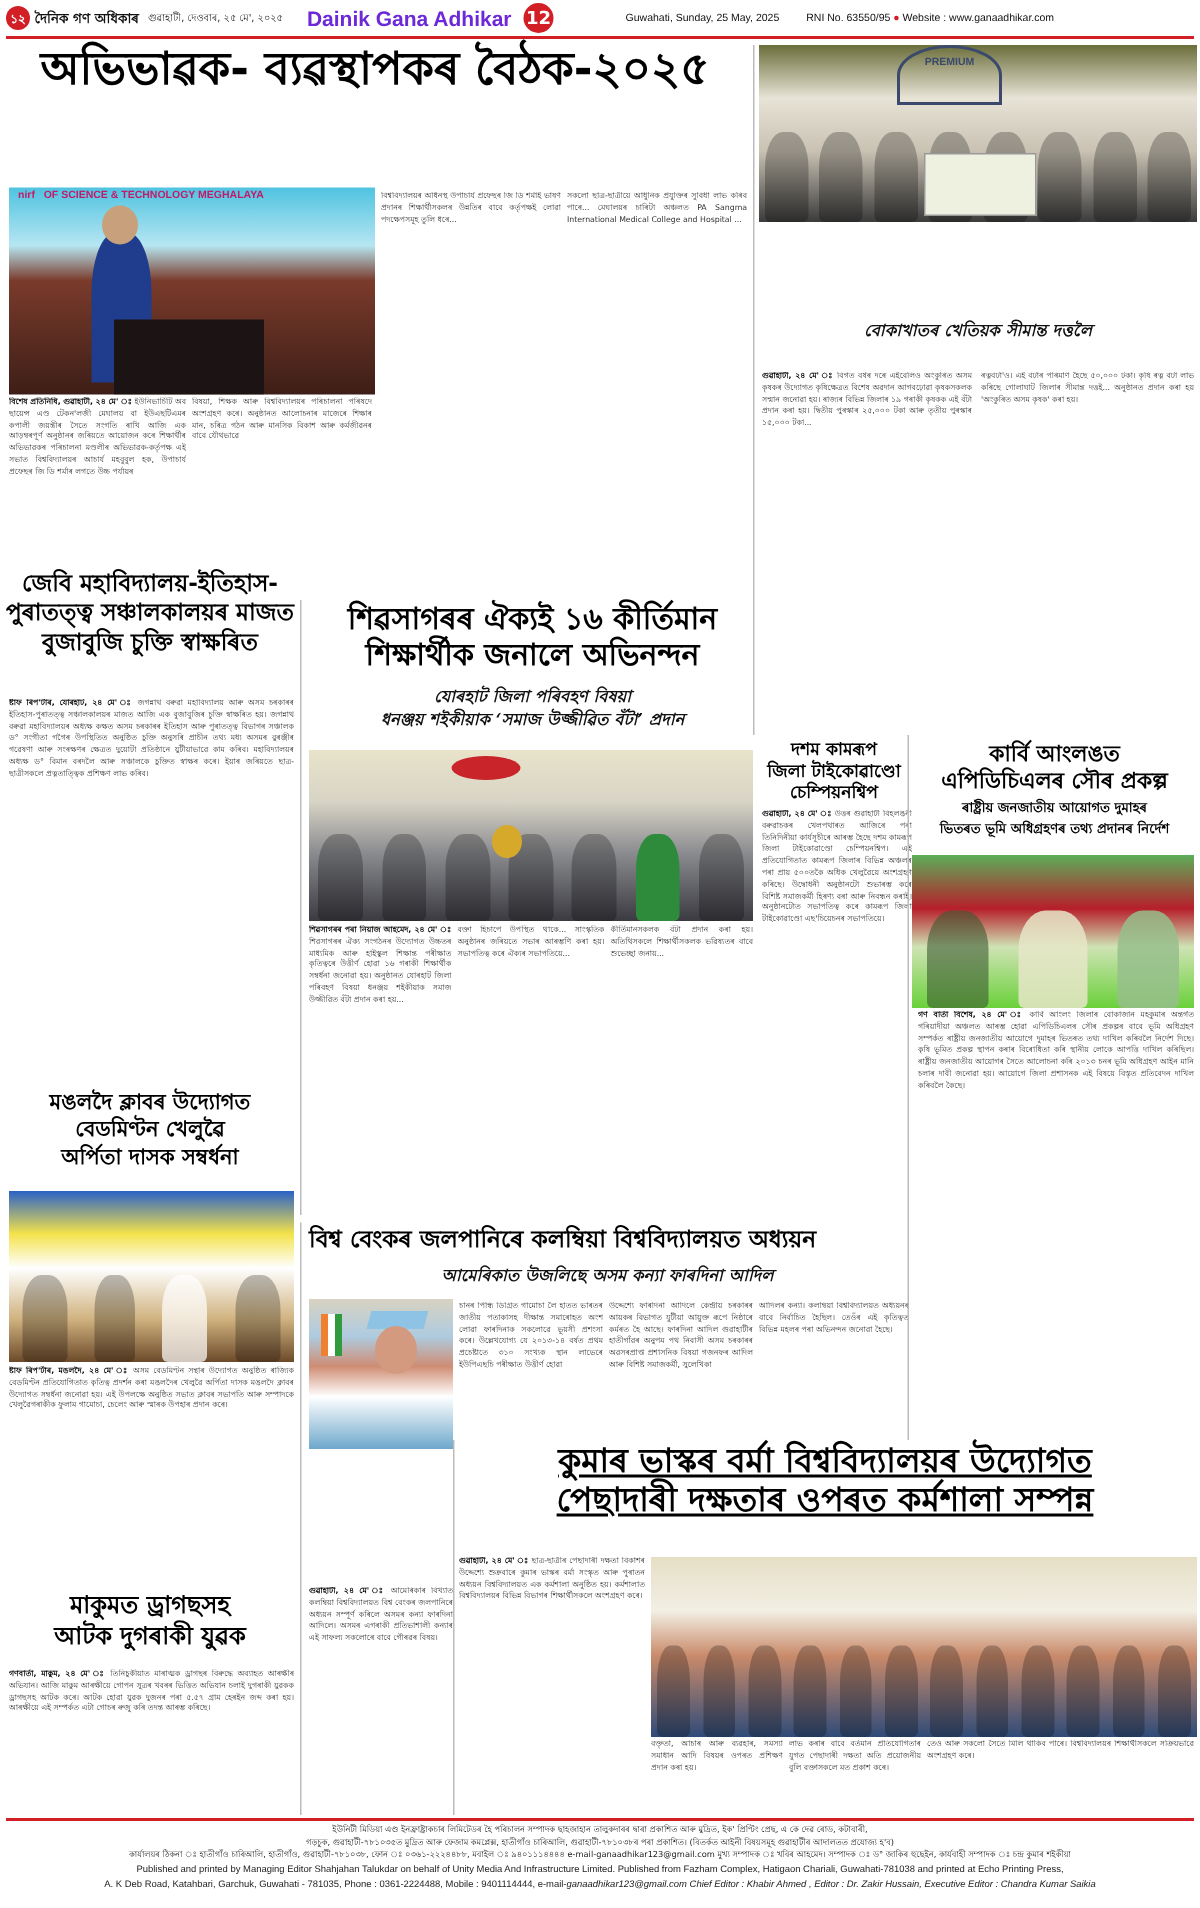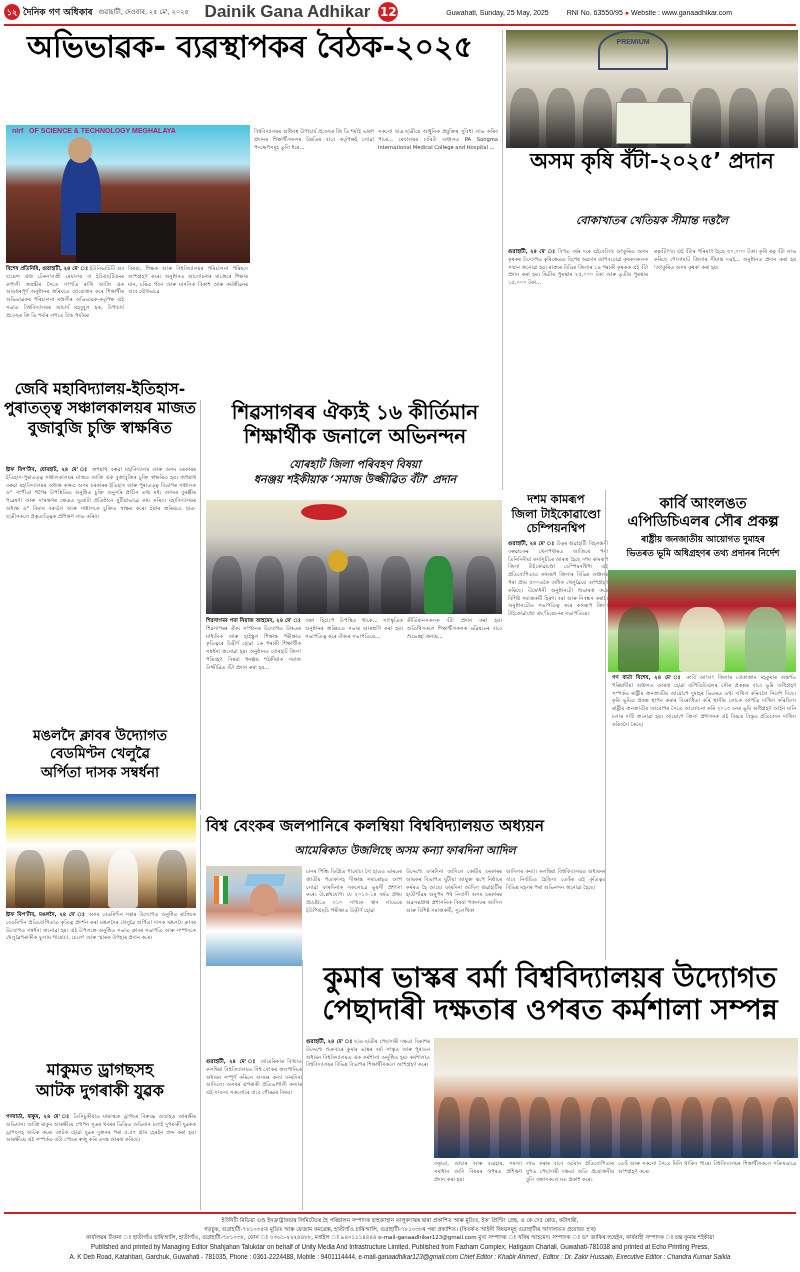--- a/index.html
+++ b/index.html
@@ -3,21 +3,21 @@
 <meta charset="utf-8">
 <style>
   * { box-sizing: border-box; margin: 0; padding: 0; }
   html, body { width: 800px; height: 1272px; background: #fff; overflow: hidden; }
   body { font-family: "DejaVu Sans", sans-serif; color: #111; position: relative; }
   .abs { position: absolute; }
   .masthead { left: 0; top: 0; width: 800px; height: 24px; display: flex; align-items: center; font-size: 8px; }
   .pgnum-circle { width: 16px; height: 16px; border-radius: 50%; background: #d21f26; color: #fff; font-weight: bold; font-size: 8px; display: flex; align-items: center; justify-content: center; }
   .logo-mini { font-weight: bold; font-size: 9px; margin-left: 3px; color: #111; }
   .date-as { font-size: 6.5px; margin-left: 6px; color: #222; }
-  .brand { font-family: "Liberation Sans", sans-serif; color: #404040; font-weight: bold; font-size: 17px; margin-left: 16px; }
+  .brand { font-family: "Liberation Sans", sans-serif; color: #6d28d9; font-weight: bold; font-size: 14px; margin-left: 16px; }
   .pgnum-big { width: 20px; height: 20px; border-radius: 50%; background: #d21f26; color: #fff; font-weight: bold; font-size: 12px; display: flex; align-items: center; justify-content: center; margin-left: 8px; }
   .date-en { font-family: "Liberation Sans", sans-serif; font-size: 7px; margin-left: 48px; }
   .rni { font-family: "Liberation Sans", sans-serif; font-size: 7px; margin-left: 18px; }
   .rni .bullet { color: #d21f26; }
   .redrule { left: 4px; width: 792px; height: 2px; background: #d21f26; }
   .col-rule { width: 1px; background: #bbb; }
   .headline { font-family: "DejaVu Sans", sans-serif; font-weight: bold; color: #000; text-align: center; line-height: 1.12; }
   .subhead { font-family: "DejaVu Serif", serif; font-style: italic; font-weight: bold; text-align: center; color: #111; }
   .body-text { font-family: "DejaVu Sans", sans-serif; font-size: 5.2px; line-height: 1.5; color: #333; text-align: justify; overflow: hidden; }
   .body-text b { color: #000; }
@@ -85,21 +85,20 @@
       <div class="fig"></div>
       <div class="fig"></div>
       <div class="fig"></div>
       <div class="fig"></div>
       <div class="fig"></div>
       <div class="fig"></div>
     </div>
   <div style="position:absolute;left:110px;top:72px;width:75px;height:42px;background:#eef0e0;border:1px solid #999;"></div>
 </div>
 <div class="abs headline" style="left:504px; top:150px; width:296px; font-size:21px;">
-  <div>অসম কৃষি বঁটা-২০২৫’ প্ৰদান</div>
 </div>
 <div class="abs subhead" style="left:504px; top:214px; width:296px; font-size:11px; line-height:1.35;">
   <div>বোকাখাতৰ খেতিয়ক সীমান্ত দত্তলৈ</div>
 </div>
 <div class="abs body-text" style="left:508px; top:248px; width:140px; height:240px;">
   <b>গুৱাহাটী, ২৪ মে' ঃ</b>
   <span>বিগত বৰ্ষৰ দৰে এইবেলিও অংকুৰিত অসম কৃষকৰ উদ্যোগত কৃষিক্ষেত্ৰত বিশেষ অৱদান আগবঢ়োৱা কৃষকসকলক সন্মান জনোৱা হয়। ৰাজ্যৰ বিভিন্ন জিলাৰ ১৯ গৰাকী কৃষকক এই বঁটা প্ৰদান কৰা হয়। দ্বিতীয় পুৰস্কাৰ ২৫,০০০ টকা আৰু তৃতীয় পুৰস্কাৰ ১৫,০০০ টকা...</span>
 </div>
 <div class="abs body-text" style="left:654px; top:248px; width:142px; height:240px;">
   <span>ৰত্নবঁটা'ও। এই বঁটাৰ পৰিমাণ হৈছে ৫০,০০০ টকা। কৃষি ৰত্ন বঁটা লাভ কৰিছে গোলাঘাট জিলাৰ সীমান্ত দত্তই... অনুষ্ঠানত প্ৰদান কৰা হয় 'অংকুৰিত অসম কৃষক' কৰা হয়।</span>
@@ -209,21 +208,21 @@
   <span>উদ্দেশ্যে ফাৰদিনা আদিলে কেন্দ্ৰীয় চৰকাৰৰ আয়কৰ বিভাগত যুটীয়া আয়ুক্ত ৰূপে নিষ্ঠাৰে কৰ্মৰত হৈ আছে। ফাৰদিনা আদিল গুৱাহাটীৰ হাতীগাঁৱৰ অনুপম পথ নিবাসী অসম চৰকাৰৰ অৱসৰপ্ৰাপ্ত প্ৰশাসনিক বিষয়া গজনফৰ আদিল আৰু বিশিষ্ট সমাজকৰ্মী, সুলেখিকা</span>
 </div>
 <div class="abs body-text" style="left:506px; top:868px; width:100px; height:96px;">
   <span>আদিলৰ কন্যা। কলম্বিয়া বিশ্ববিদ্যালয়ত অধ্যয়নৰ বাবে নিৰ্বাচিত হৈছিল। তেওঁৰ এই কৃতিত্বত বিভিন্ন মহলৰ পৰা অভিনন্দন জনোৱা হৈছে।</span>
 </div>
 <div class="abs body-text" style="left:206px; top:1058px; width:96px; height:150px;">
   <b>গুৱাহাটী, ২৪ মে' ঃ</b>
   <span>আমেৰিকাৰ বিখ্যাত কলম্বিয়া বিশ্ববিদ্যালয়ত বিশ্ব বেংকৰ জলপানিৰে অধ্যয়ন সম্পূৰ্ণ কৰিলে অসমৰ কন্যা ফাৰদিনা আদিলে। অসমৰ এগৰাকী প্ৰতিভাশালী কন্যাৰ এই সাফল্য সকলোৰে বাবে গৌৰৱৰ বিষয়।</span>
 </div>
 
-<div class="abs headline" style="left:300px; top:962px; width:500px; font-size:28px; line-height:1.16;">
+<div class="abs headline" style="left:300px; top:962px; width:500px; font-size:22px; line-height:1.16;text-decoration:underline;">
   <div>কুমাৰ ভাস্কৰ বৰ্মা বিশ্ববিদ্যালয়ৰ উদ্যোগত</div>
   <div>পেছাদাৰী দক্ষতাৰ ওপৰত কৰ্মশালা সম্পন্ন</div>
 </div>
 <div class="abs body-text" style="left:306px; top:1038px; width:124px; height:170px;">
   <b>গুৱাহাটী, ২৪ মে' ঃ</b>
   <span>ছাত্ৰ-ছাত্ৰীৰ পেছাদাৰী দক্ষতা বিকাশৰ উদ্দেশ্যে শুক্ৰবাৰে কুমাৰ ভাস্কৰ বৰ্মা সংস্কৃত আৰু পুৰাতন অধ্যয়ন বিশ্ববিদ্যালয়ত এক কৰ্মশালা অনুষ্ঠিত হয়। কৰ্মশালাত বিশ্ববিদ্যালয়ৰ বিভিন্ন বিভাগৰ শিক্ষাৰ্থীসকলে অংশগ্ৰহণ কৰে।</span>
 </div>
 <div class="abs photo ph-workshop" style="left:434px; top:1038px; width:364px; height:120px;">
   <div class="figs">
       <div class="fig" style="width:6%"></div>

